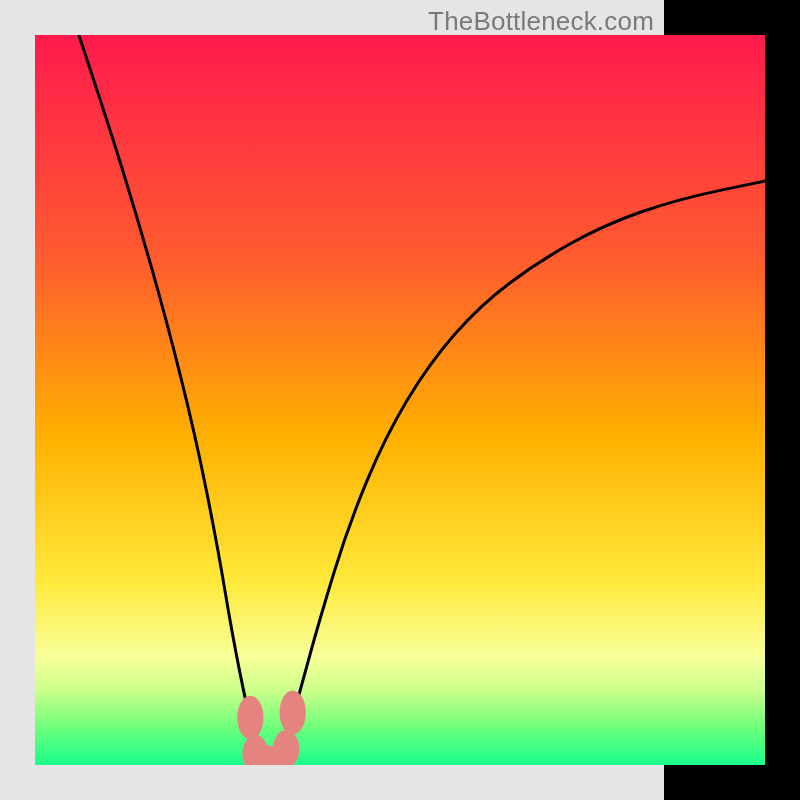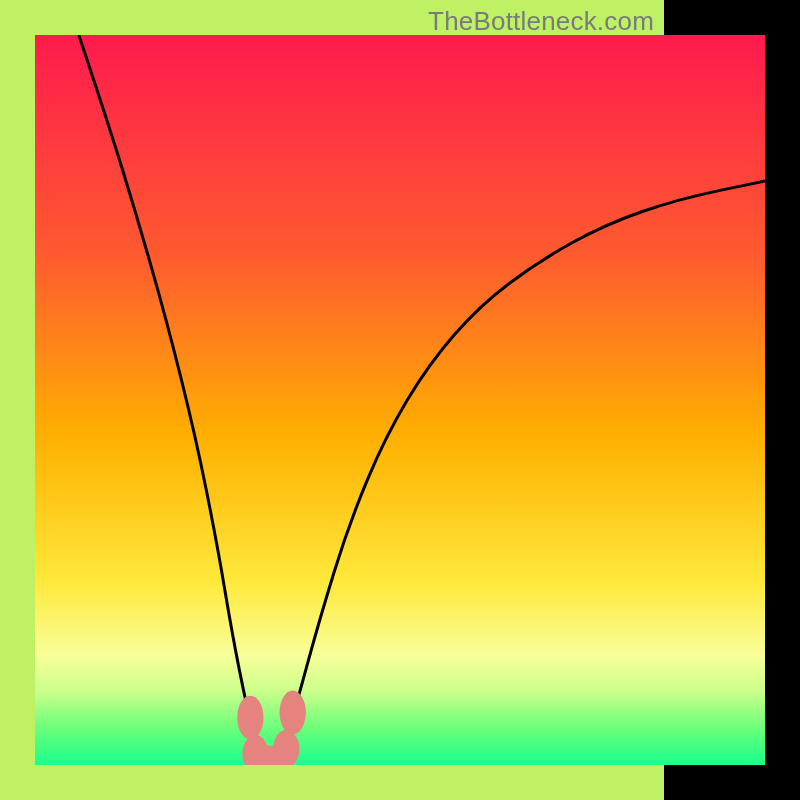--- a/index.html
+++ b/index.html
@@ -8,21 +8,21 @@
     width: 800px;
     height: 800px;
     background: #000;
     overflow: hidden;
     font-family: Arial, Helvetica, sans-serif;
   }
   .canvas {
     position: relative;
     width: 664px;
     height: 800px;
-    background: #bef264;
+    background: #e5e5e5;
   }
   .plot-area {
     position: absolute;
     left: 35px;
     top: 35px;
     width: 730px;
     height: 730px;
   }
   .watermark {
     position: absolute;

